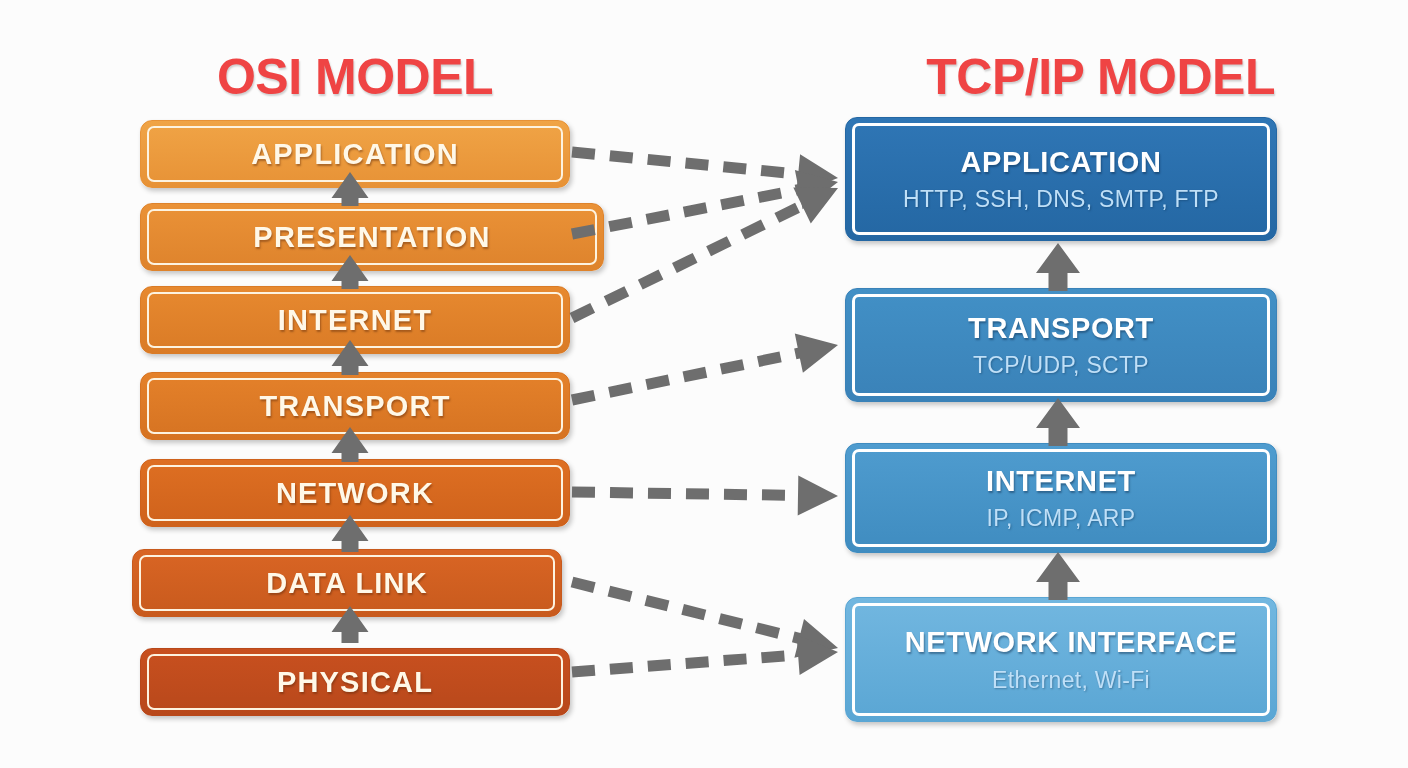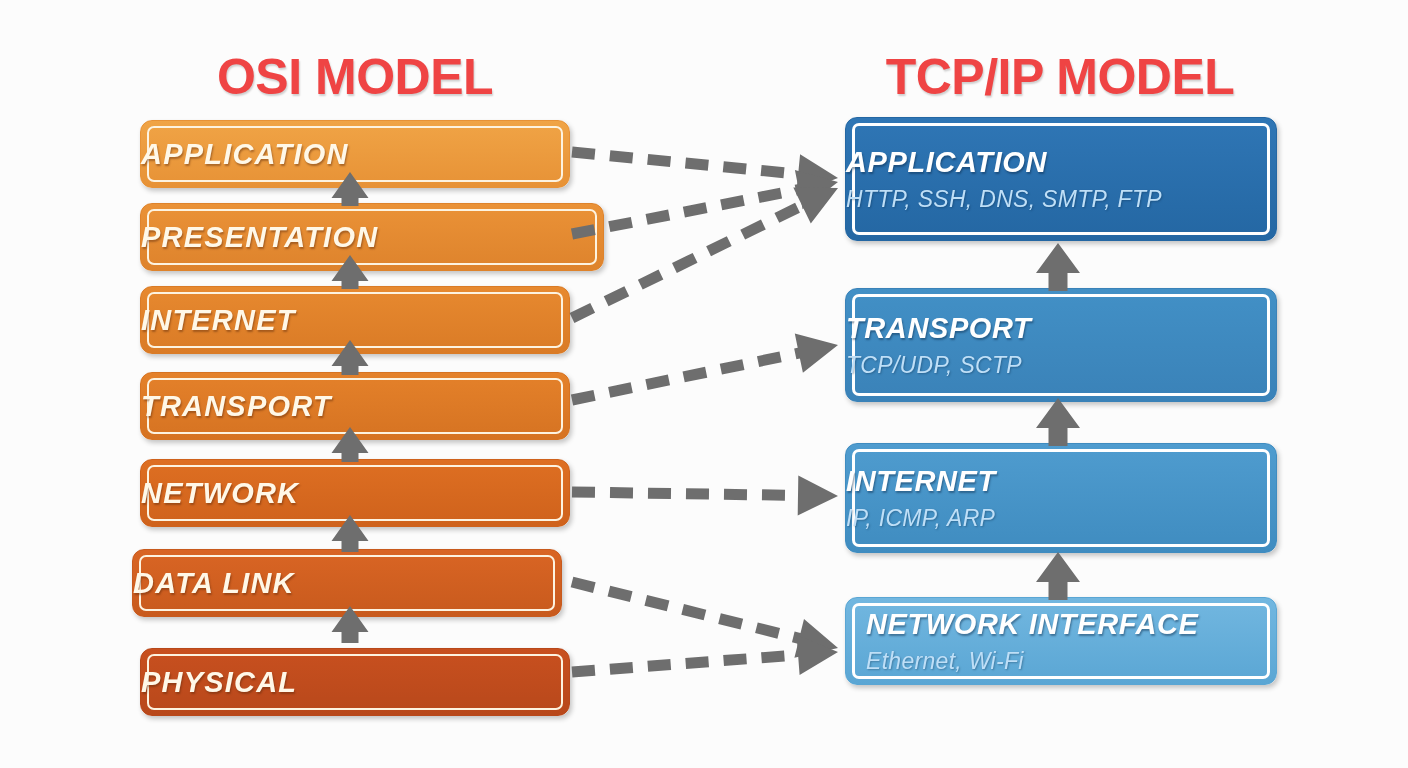--- a/index.html
+++ b/index.html
@@ -17,45 +17,44 @@
     position:absolute;
     font-weight:bold;
     color:#ef4444;
     font-size:50px;
     letter-spacing:-0.5px;
     text-align:center;
     white-space:nowrap;
     text-shadow:1px 2px 2px rgba(0,0,0,0.18);
   }
   #title-osi{left:140px;top:48px;width:430px;}
-  #title-tcp{left:845px;top:48px;width:430px;}
+  #title-tcp{left:845px;top:48px;width:430px;text-align:right;}
 
   
   .layer{
     position:absolute;
     border-radius:12px;
     box-sizing:border-box;
     box-shadow:2px 3px 5px rgba(0,0,0,0.22);
     display:flex;
     align-items:center;
     justify-content:center;
   }
   .layer .innerframe{
     position:absolute;
     left:6px;right:6px;top:5px;bottom:5px;
     border-radius:7px;
     box-sizing:border-box;
   }
   .layer .lbl{
     position:relative;
     z-index:2;
-    text-align:left;
+    text-align:center;
     width:100%;
     line-height:1.05;
-    font-style:italic;
   }
 
   
   .osi .innerframe{border:2.5px solid #fdf3e0;}
   .osi .name{
     font-size:29px;font-weight:bold;color:#fff8e8;
     letter-spacing:1.2px;
     text-shadow:1px 2px 2px rgba(90,40,10,0.45);
   }
 
@@ -142,21 +141,21 @@
           <div class="proto">TCP/UDP, SCTP</div>
         </div>
       </div>
       <div class="layer tcp" style="left: 845px; top: 443px; width: 432px; height: 110px; background: linear-gradient(rgb(79, 156, 207) 0%, rgb(63, 140, 192) 100%); border: 1px solid rgb(63, 140, 192);">
         <div class="innerframe"></div>
         <div class="lbl">
           <div class="name">INTERNET</div>
           <div class="proto">IP, ICMP, ARP</div>
         </div>
       </div>
-      <div class="layer tcp" style="left: 845px; top: 597px; width: 432px; height: 88px; background: linear-gradient(rgb(114, 183, 224) 0%, rgb(90, 166, 212) 100%); border: 1px solid rgb(90, 166, 212); padding-left: 20px;">
+      <div class="layer tcp" style="left: 845px; top: 597px; width: 432px; height: 125px; background: linear-gradient(rgb(114, 183, 224) 0%, rgb(90, 166, 212) 100%); border: 1px solid rgb(90, 166, 212); padding-left: 20px;">
         <div class="innerframe"></div>
         <div class="lbl">
           <div class="name">NETWORK INTERFACE</div>
           <div class="proto">Ethernet, Wi-Fi</div>
         </div>
       </div>
     </div>
 
   <svg id="arrows" viewBox="0 0 1408 768">
       <g>

